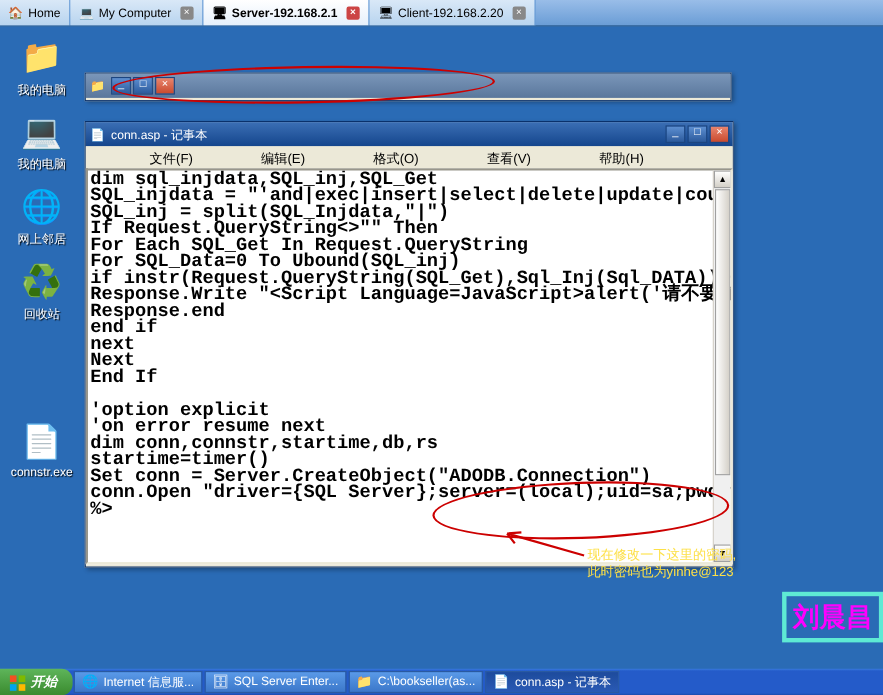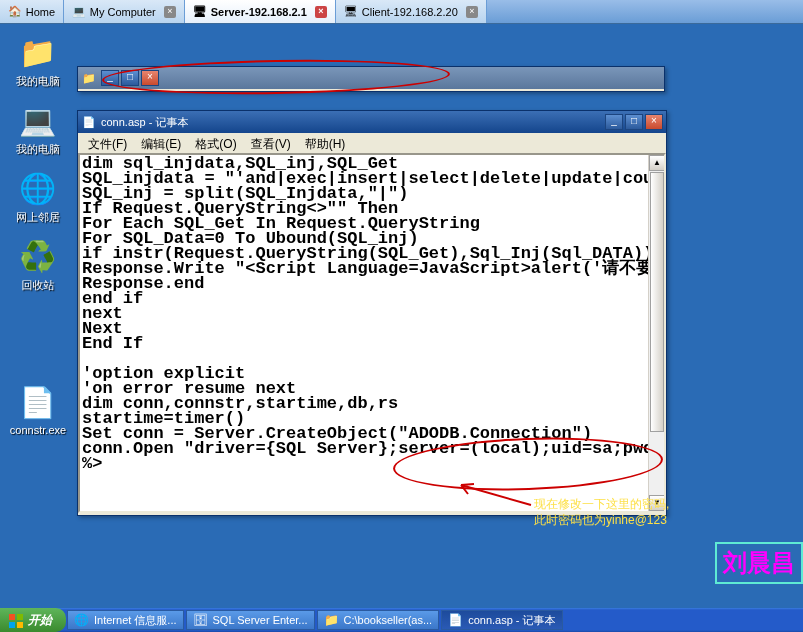--- a/index.html
+++ b/index.html
@@ -17,29 +17,29 @@
 .tbar{height:22px;background:linear-gradient(#3b6fb5,#14458c);display:flex;align-items:center;padding:0 3px;color:#fff;font-size:11px;}
 .tbar.inactive{background:linear-gradient(#7a96b9,#5a779c);}
 .tbar .ticon{width:16px;height:16px;margin-right:4px;display:inline-flex;align-items:center;justify-content:center;}
 .tbar .title{flex:1;}
 .winbtns{display:flex;gap:2px;}
 .winbtn{width:18px;height:16px;background:linear-gradient(#5d8fd1,#2c5a9c);border:1px solid #1c4580;color:#fff;text-align:center;line-height:12px;font-size:10px;cursor:pointer;}
 .winbtn.close{background:linear-gradient(#e8856e,#c94a2e);}
 .win-folder{left:77px;top:42px;width:588px;height:26px;background:#ece9d8;}
 .win-notepad{left:77px;top:86px;width:590px;height:406px;background:#ece9d8;}
 .notepad-menu{height:20px;background:#ece9d8;display:flex;padding:2px 4px;gap:2px;font-size:12px;}
-.menuitem{padding:1px 6px;cursor:pointer;}
+.menuitem{padding:1px 6px;cursor:pointer;margin-left:48px;}
 .notepad-body{height:calc(100% - 44px);background:#fff;border:2px inset #ece9d8;overflow:hidden;position:relative;}
 .notepad-text{font-family:'Fixedsys','Courier New',monospace;font-size:17px;line-height:15px;white-space:pre;padding:1px 2px;color:#000;font-weight:bold;}
 .scrollbar-v{position:absolute;right:0;top:0;width:16px;height:100%;background:#f0f0f0;border-left:1px solid #d4d0c8;}
 .scrollbtn{width:16px;height:16px;background:linear-gradient(#fff,#d4d0c8);border:1px solid #a0a0a0;text-align:center;font-size:8px;line-height:14px;}
 .scrollthumb{position:absolute;width:14px;left:1px;background:linear-gradient(90deg,#fff,#d4d0c8);border:1px solid #a0a0a0;}
 .annot{position:absolute;border:2px solid #cc0000;border-radius:50%;pointer-events:none;}
 .annot-text{position:absolute;color:#fde047;font-size:12px;line-height:16px;}
-.watermark{position:absolute;right:0;bottom:24px;border:2px solid #5eead4;padding:3px 6px;font-size:24px;color:#f0f;font-weight:bold;background:transparent;font-family:Liberation Serif, serif;}
+.watermark{position:absolute;right:0;bottom:24px;border:4px solid #5eead4;padding:3px 6px;font-size:24px;color:#f0f;font-weight:bold;background:transparent;font-family:Liberation Serif, serif;}
 .taskbar{position:absolute;left:0;bottom:0;width:100%;height:24px;background:linear-gradient(#3a7ce0,#245bc9 8%,#245bc9 92%,#1a4aa8);display:flex;align-items:center;}
 .start{height:24px;padding:1px 14px 0 8px;background:linear-gradient(#5eb55a,#3a8a2e);color:#fff;display:flex;align-items:center;gap:4px;font-size:12px;font-style:italic;font-weight:bold;border-radius:0 10px 10px 0;cursor:pointer;}
 .taskbtn{height:20px;margin:2px 1px;padding:0 6px;background:linear-gradient(#5a9ae8,#3b77c9);border:1px solid #2a5aa0;color:#fff;display:flex;align-items:center;gap:4px;font-size:11px;cursor:pointer;max-width:135px;overflow:hidden;white-space:nowrap;}
 .taskbtn.active{background:linear-gradient(#1d4b9c,#2a5ab5);}
 .taskbtn .ticon2{width:16px;height:16px;display:inline-flex;align-items:center;justify-content:center;font-size:12px;}
 svg{display:block;}
 </style>
 </head>
 <body>
 

